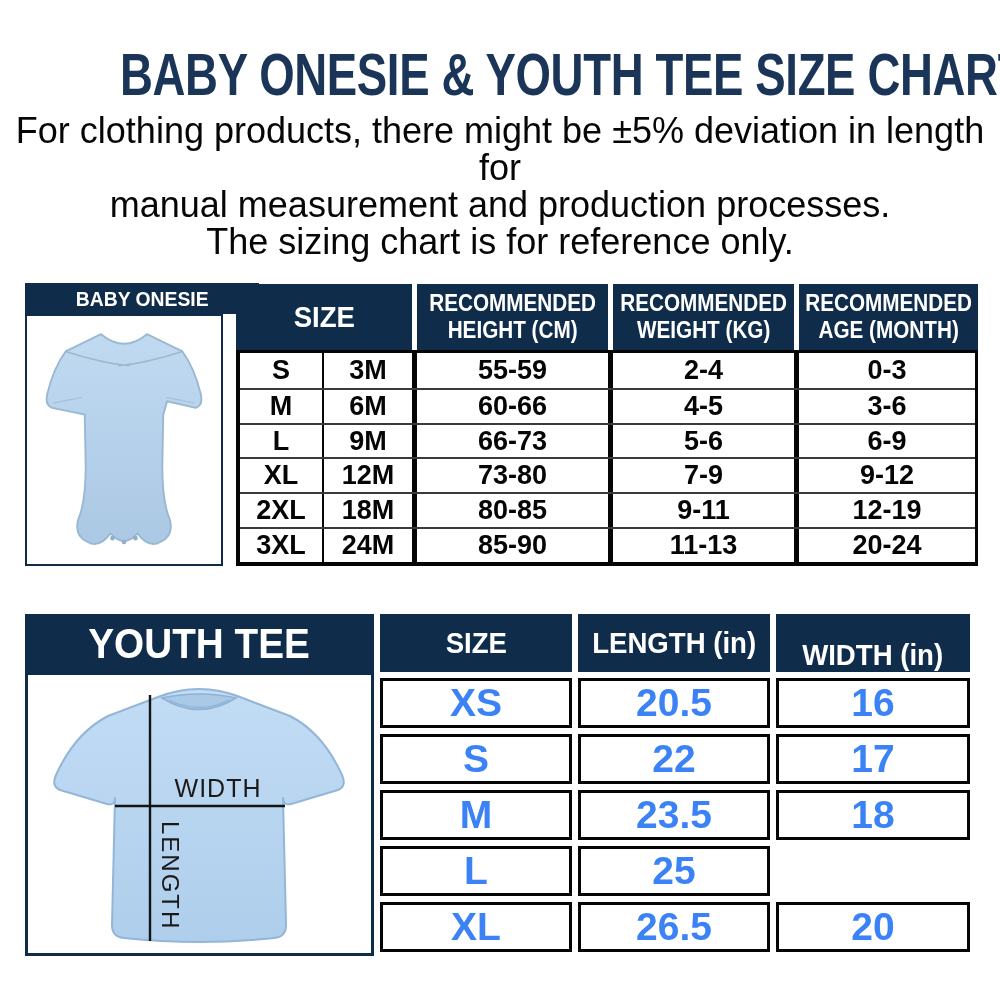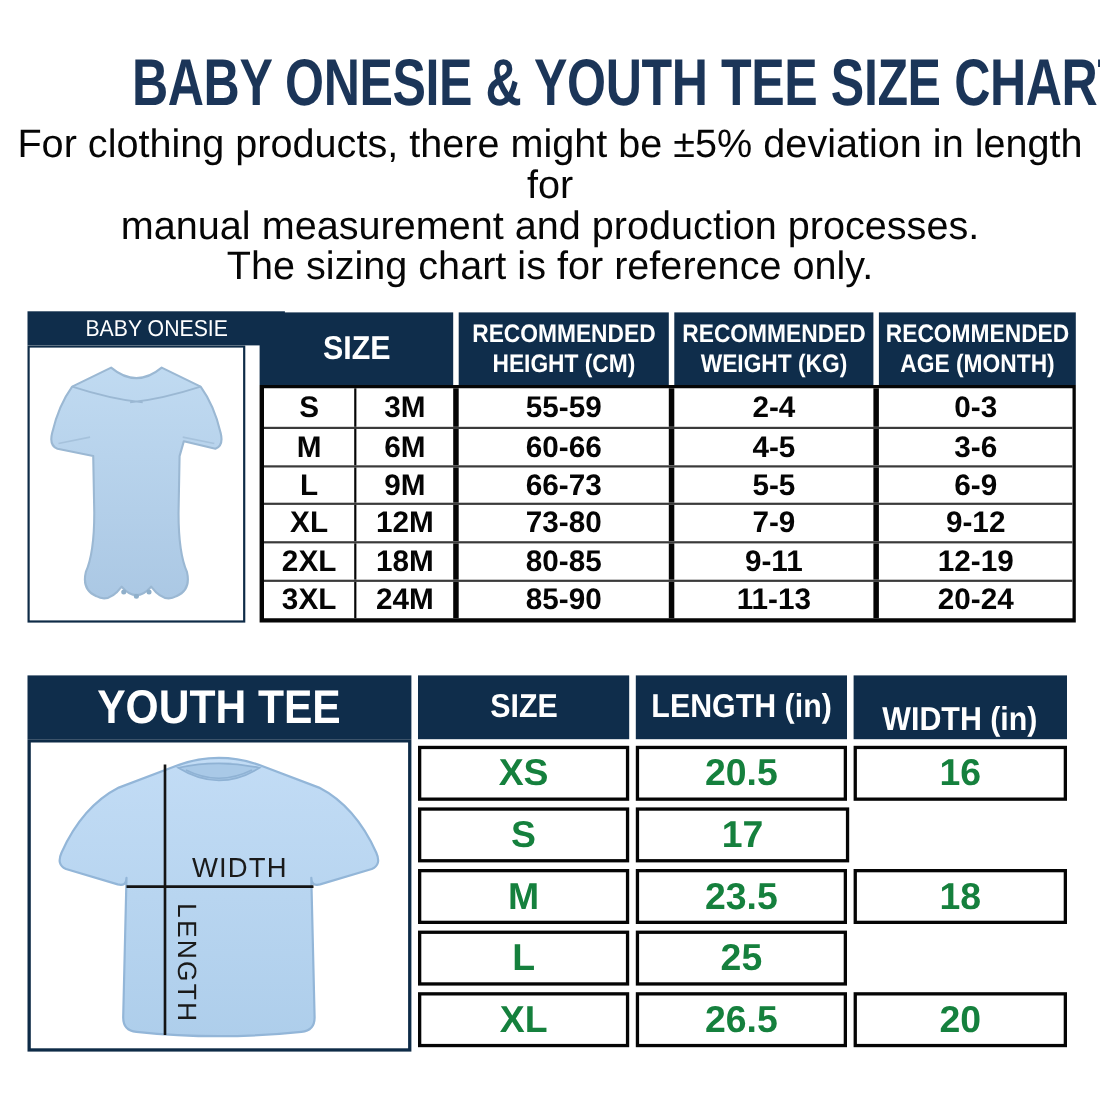--- a/index.html
+++ b/index.html
@@ -19,21 +19,21 @@
   }
 
   
   .hb {
     position:absolute; background:#0f2d4b; color:#ffffff;
     display:flex; align-items:center; justify-content:center; text-align:center;
   }
   .cond { display:inline-block; transform:scaleX(0.92); white-space:nowrap; }
 
   
-  .onesie-label { left:25px; top:283px; width:234px; height:31px; font-size:21px; font-weight:normal;text-align:right; }
+  .onesie-label { left:25px; top:283px; width:234px; height:31px; font-size:21px; font-weight:bold;text-align:right; }
   .onesie-box {
     position:absolute; left:25px; top:314px; width:198px; height:252px;
     background:#fff; border:2px solid #0e2b47;
     display:flex; align-items:center; justify-content:center;
   }
   .t1h { top:284px; height:66px; }
   .t1h-size   { left:236px; width:176px; }
   .t1h-size .cond { font-size:30px; font-weight:bold; }
   .t1h-height { left:417px; width:191px; }
   .t1h-weight { left:613px; width:181px; }
@@ -65,21 +65,21 @@
 
   .tee-box {
     position:absolute; left:25px; top:672px; width:349px; height:284px;
     background:#fff; border:3px solid #0e2b47;
   }
   .t2body { position:absolute; left:380px; top:678px; display:flex; flex-direction:column; gap:6px; }
   .t2row { display:flex; gap:6px; }
   .t2row > div {
     height:50px; background:#fff; border:3px solid #050505;
     display:flex; align-items:center; justify-content:center;
-    font-size:34px; font-weight:bold; color:#15803d;
+    font-size:39px; font-weight:bold; color:#3b82f6;
   }
   .c-size2 { width:192px; }
   .c-len   { width:192px; }
   .c-wid   { width:194px; }
 </style>
 </head>
 <body>
 
 <div class="page">
 
@@ -155,21 +155,21 @@
       <div>M</div>
       <div>6M</div>
       <div>60-66</div>
       <div>4-5</div>
       <div>3-6</div>
     </div>
     <div class="t1row">
       <div>L</div>
       <div>9M</div>
       <div>66-73</div>
-      <div>5-5</div>
+      <div>5-6</div>
       <div>6-9</div>
     </div>
     <div class="t1row">
       <div>XL</div>
       <div>12M</div>
       <div>73-80</div>
       <div>7-9</div>
       <div>9-12</div>
     </div>
     <div class="t1row">
@@ -227,20 +227,21 @@
   </div>
 
   <div class="t2body">
     <div class="t2row">
       <div class="c-size2">XS</div>
       <div class="c-len">20.5</div>
       <div class="c-wid">16</div>
     </div>
     <div class="t2row">
       <div class="c-size2">S</div>
+      <div class="c-len">22</div>
       <div class="c-wid">17</div>
     </div>
     <div class="t2row">
       <div class="c-size2">M</div>
       <div class="c-len">23.5</div>
       <div class="c-wid">18</div>
     </div>
     <div class="t2row">
       <div class="c-size2">L</div>
       <div class="c-len">25</div>

